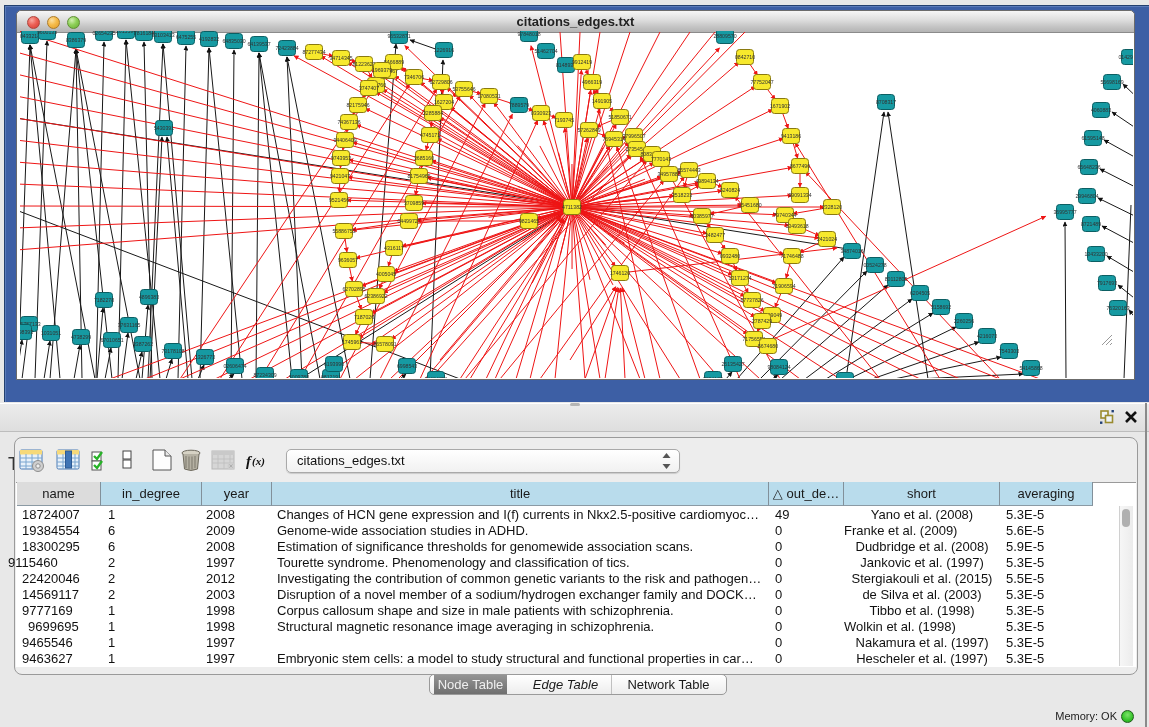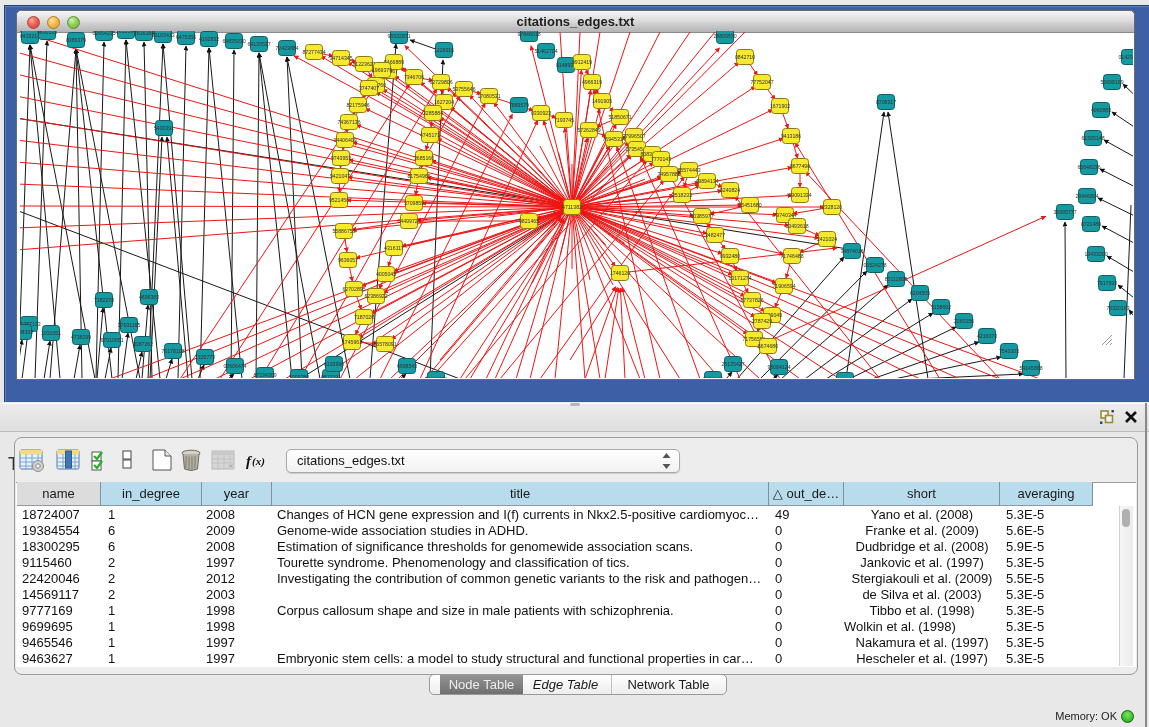--- a/index.html
+++ b/index.html
@@ -32,21 +32,21 @@
 .tr{position:absolute;left:0;width:1149px;height:16px;font-size:13px;color:#111;}
 .tr span{position:absolute;top:1px;white-space:nowrap;}
 
 #dd{left:286px;top:449px;width:392px;height:22px;background:linear-gradient(#fff,#f1f1f1);
  border:1px solid #a9a9a9;border-radius:5px;box-shadow:0 1px 1px rgba(0,0,0,.15);}
 #dd span{position:absolute;left:10px;top:3px;font-size:13px;color:#111;}
 
 #tabs{left:429px;top:674px;width:296px;height:19px;border:1px solid #9a9a9a;
  border-radius:5px;background:linear-gradient(#fff,#ededed);overflow:hidden;}
 .tab{position:absolute;top:0;height:19px;font-size:13px;line-height:19px;text-align:center;color:#1a1a1a;}
-#tab1{left:10px;width:83px;background:linear-gradient(#949494,#6f6f6f);color:#efefef;}
+#tab1{left:4px;width:73px;background:linear-gradient(#949494,#6f6f6f);color:#efefef;}
 #tab2{left:90px;width:91px;border-right:1px solid #c0c0c0;font-style:italic;}
 #tab3{left:181px;width:115px;}
 #mem{right:32px;top:710px;font-size:11px;color:#222;}
 #memdot{left:1121px;top:710px;width:11px;height:11px;border-radius:50%;
  background:radial-gradient(circle at 50% 35%,#7de36a,#35c32a 60%,#23a31b);border:1px solid #1e5c1a;}
 #rstrip{left:1145px;top:403px;width:2px;height:324px;background:#8a8a8a;}
 </style></head><body>
 <div id="app">
  <div class="abs" id="frame"></div>
  <div class="abs" id="win">
@@ -767,71 +767,73 @@
       <span style="left:775px">49</span>
       <span style="left:844px;width:156px;text-align:center">Yano et al. (2008)</span>
       <span style="left:1006px">5.3E-5</span>
     </div>
 <div class="tr" style="top:522px">
       <span style="left:22px">19384554</span>
       <span style="left:108px">6</span>
       <span style="left:206px">2009</span>
       <span style="left:277px">Genome-wide association studies in ADHD.</span>
       <span style="left:775px">0</span>
-      <span style="left:844px;width:156px;text-align:center">Franke et al. (2009)</span>
+      <span style="left:844px;width:156px;text-align:left">Franke et al. (2009)</span>
       <span style="left:1006px">5.6E-5</span>
     </div>
 <div class="tr" style="top:538px">
       <span style="left:22px">18300295</span>
       <span style="left:108px">6</span>
       <span style="left:206px">2008</span>
       <span style="left:277px">Estimation of significance thresholds for genomewide association scans.</span>
       <span style="left:775px">0</span>
       <span style="left:844px;width:156px;text-align:center">Dudbridge et al. (2008)</span>
       <span style="left:1006px">5.9E-5</span>
     </div>
 <div class="tr" style="top:554px">
-      <span style="left:22px">9115460</span>
+      <span style="left:8px">9115460</span>
       <span style="left:108px">2</span>
       <span style="left:206px">1997</span>
       <span style="left:277px">Tourette syndrome. Phenomenology and classification of tics.</span>
       <span style="left:775px">0</span>
       <span style="left:844px;width:156px;text-align:center">Jankovic et al. (1997)</span>
       <span style="left:1006px">5.3E-5</span>
     </div>
 <div class="tr" style="top:570px">
       <span style="left:22px">22420046</span>
       <span style="left:108px">2</span>
       <span style="left:206px">2012</span>
       <span style="left:277px">Investigating the contribution of common genetic variants to the risk and pathogen…</span>
       <span style="left:775px">0</span>
-      <span style="left:844px;width:156px;text-align:center">Stergiakouli et al. (2009)</span>
+      <span style="left:844px;width:156px;text-align:center">Stergiakouli et al. (2015)</span>
       <span style="left:1006px">5.5E-5</span>
     </div>
 <div class="tr" style="top:586px">
       <span style="left:22px">14569117</span>
       <span style="left:108px">2</span>
       <span style="left:206px">2003</span>
+      <span style="left:277px">Disruption of a novel member of a sodium/hydrogen exchanger family and DOCK…</span>
       <span style="left:775px">0</span>
       <span style="left:844px;width:156px;text-align:center">de Silva et al. (2003)</span>
       <span style="left:1006px">5.3E-5</span>
     </div>
 <div class="tr" style="top:602px">
       <span style="left:22px">9777169</span>
       <span style="left:108px">1</span>
       <span style="left:206px">1998</span>
       <span style="left:277px">Corpus callosum shape and size in male patients with schizophrenia.</span>
       <span style="left:775px">0</span>
       <span style="left:844px;width:156px;text-align:center">Tibbo et al. (1998)</span>
       <span style="left:1006px">5.3E-5</span>
     </div>
 <div class="tr" style="top:618px">
-      <span style="left:22px">9699695</span>
+      <span style="left:28px">9699695</span>
       <span style="left:108px">1</span>
       <span style="left:206px">1998</span>
+      <span style="left:277px">Structural magnetic resonance image averaging in schizophrenia.</span>
       <span style="left:775px">0</span>
       <span style="left:844px;width:156px;text-align:left">Wolkin et al. (1998)</span>
       <span style="left:1006px">5.3E-5</span>
     </div>
 <div class="tr" style="top:634px">
       <span style="left:22px">9465546</span>
       <span style="left:108px">1</span>
       <span style="left:206px">1997</span>
       <span style="left:775px">0</span>
       <span style="left:844px;width:156px;text-align:center">Nakamura et al. (1997)</span>

